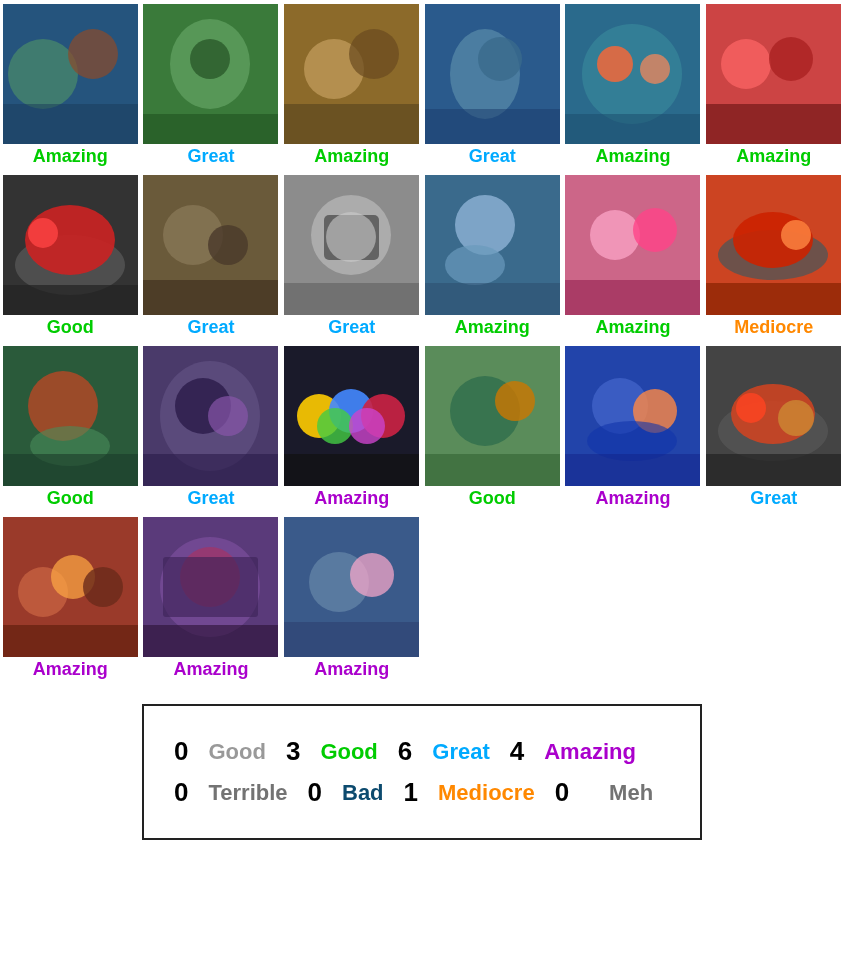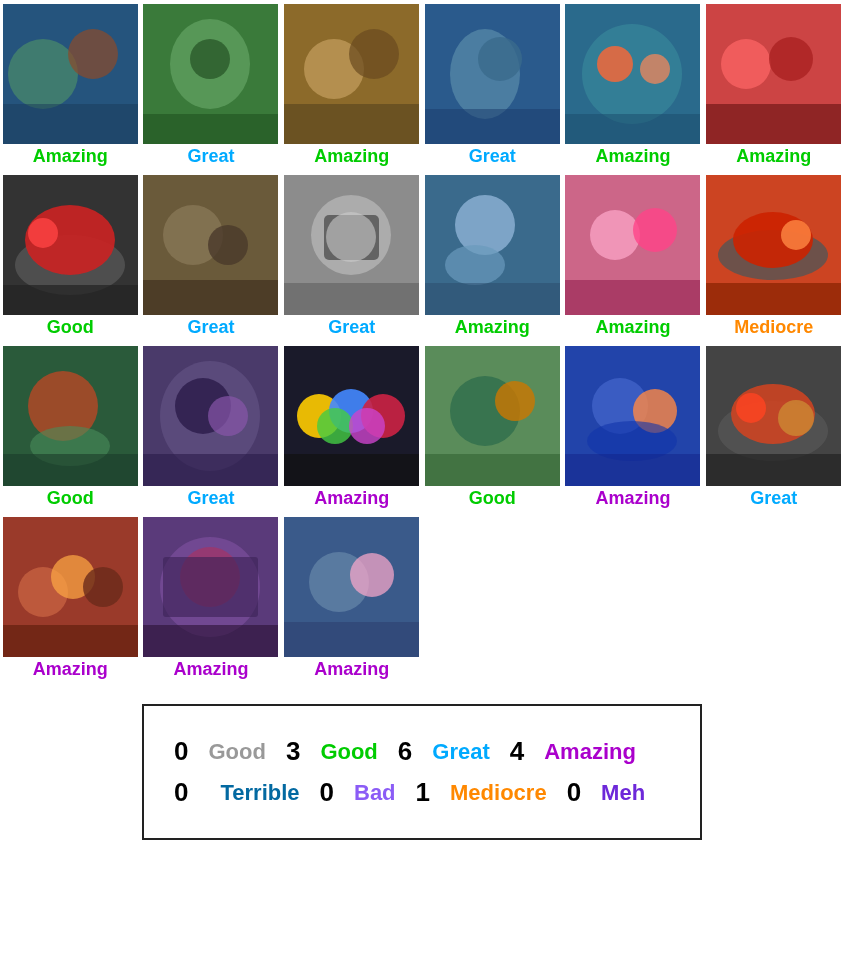--- a/index.html
+++ b/index.html
@@ -59,24 +59,24 @@
     }
     .summary-count {
       color: #000;
       font-size: 26px;
       font-weight: bold;
     }
     .s-okay { color: #999; }
     .s-good { color: #00cc00; }
     .s-great { color: #00aaff; }
     .s-amazing { color: #aa00cc; }
-    .s-terrible { color: #0369a1; margin-left: 12px; }
-    .s-bad { color: #8b5cf6; }
+    .s-terrible { color: #737373; }
+    .s-bad { color: #0c4a6e; }
     .s-mediocre { color: #ff8800; }
-    .s-meh { color: #6d28d9; }
+    .s-meh { color: #737373; margin-left: 20px; }
 
     
     .thumb-1 { background: linear-gradient(135deg, #2a5e8c, #5a3a7a, #4a8c3a); }
     .thumb-2 { background: linear-gradient(135deg, #3a7a3a, #5a8c5a, #2a4a2a); }
     .thumb-3 { background: linear-gradient(135deg, #8c6a2a, #5a3a2a, #c4a060); }
     .thumb-4 { background: linear-gradient(135deg, #2a5a8c, #5a8caa, #3a6a8c); }
     .thumb-5 { background: linear-gradient(135deg, #2a6a8c, #3a8c9c, #1a4a6a); }
     .thumb-6 { background: linear-gradient(135deg, #cc4444, #aa2222, #882222); }
     .thumb-7 { background: linear-gradient(135deg, #cc2222, #882222, #444444); }
     .thumb-8 { background: linear-gradient(135deg, #6a5a3a, #8c7a5a, #4a3a2a); }

